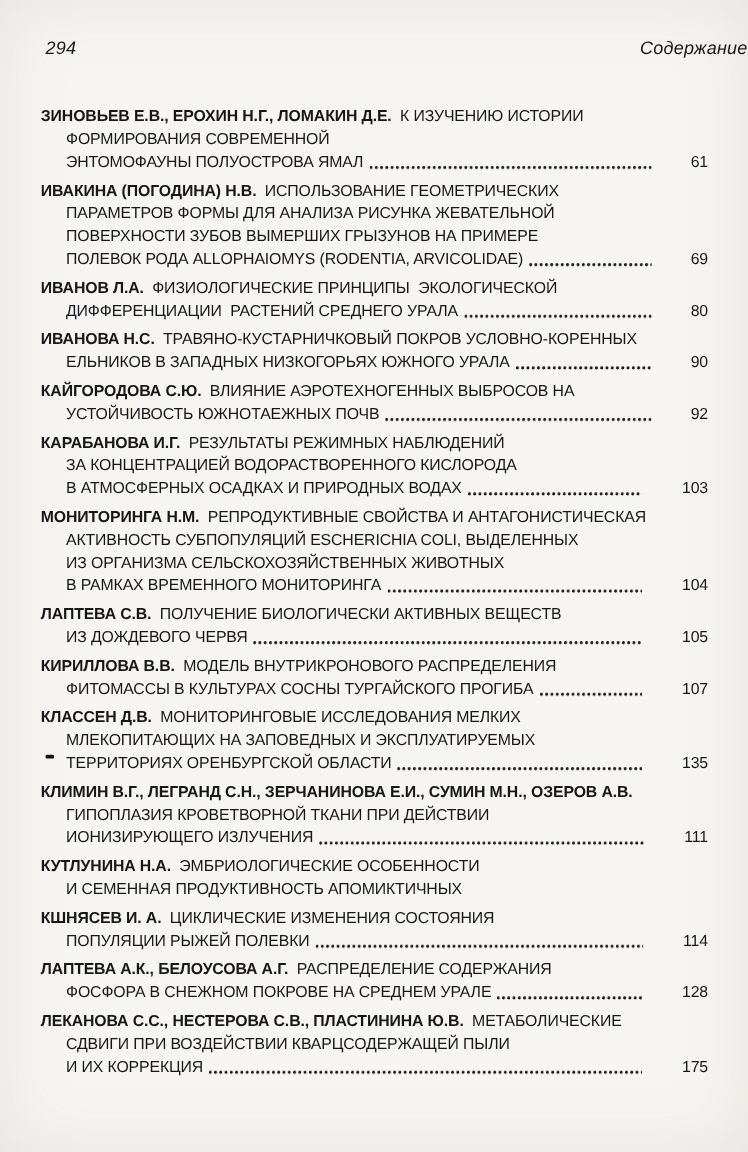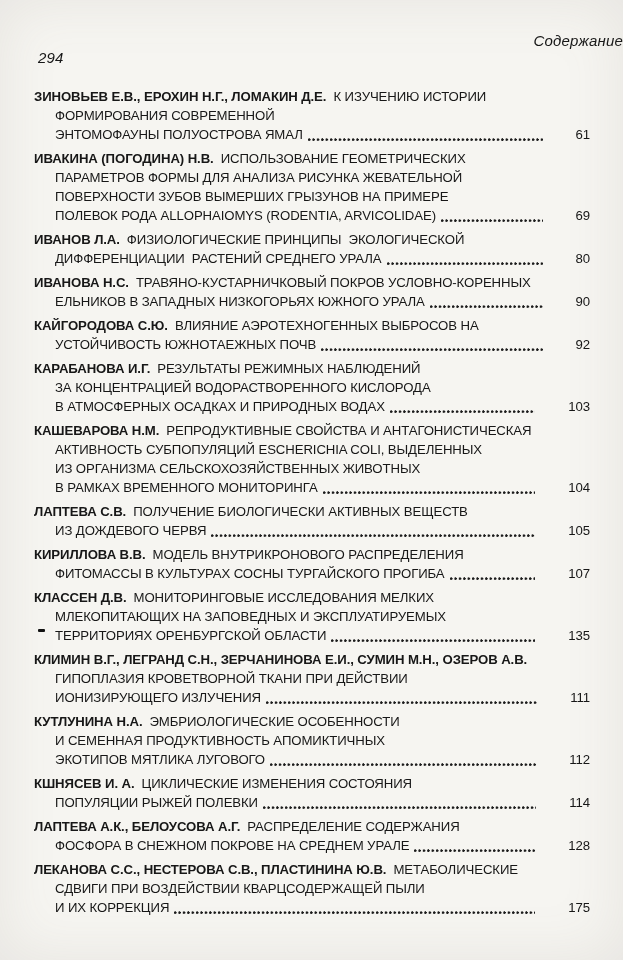--- a/index.html
+++ b/index.html
@@ -30,21 +30,21 @@
     left: 0;
     right: 0;
     height: 22px;
     font-style: italic;
     font-size: 15px;
     letter-spacing: 0.2px;
   }
   .pagenum {
     position: absolute;
     left: 38px;
-    top: 17px;
+    top: 0;
   }
   .doc-title {
     position: absolute;
     left: 0;
     right: 0;
     text-align: right;
     top: 0;
   }
 
   .entries {
@@ -185,21 +185,21 @@
       </div>
       <div class="line last">
       <span class="tcont">В АТМОСФЕРНЫХ ОСАДКАХ И ПРИРОДНЫХ ВОДАХ</span>
       <span class="leader"></span>
       <span class="pageno">103</span>
     </div>
   </div>
 
   <div class="entry">
     <div class="line first">
-      <span class="authors">КАШЕВАРОВА Н.М.</span>
+      <span class="authors">МОНИТОРИНГА Н.М.</span>
       <span class="tstart">РЕПРОДУКТИВНЫЕ СВОЙСТВА И АНТАГОНИСТИЧЕСКАЯ</span>
     </div>
     <div class="line cont">
         <span>АКТИВНОСТЬ СУБПОПУЛЯЦИЙ ESCHERICHIA COLI, ВЫДЕЛЕННЫХ</span>
       </div>
       <div class="line cont">
         <span>ИЗ ОРГАНИЗМА СЕЛЬСКОХОЗЯЙСТВЕННЫХ ЖИВОТНЫХ</span>
       </div>
       <div class="line last">
       <span class="tcont">В РАМКАХ ВРЕМЕННОГО МОНИТОРИНГА</span>
@@ -263,25 +263,20 @@
   </div>
 
   <div class="entry">
     <div class="line first">
       <span class="authors">КУТЛУНИНА Н.А.</span>
       <span class="tstart">ЭМБРИОЛОГИЧЕСКИЕ ОСОБЕННОСТИ</span>
     </div>
     <div class="line cont">
         <span>И СЕМЕННАЯ ПРОДУКТИВНОСТЬ АПОМИКТИЧНЫХ</span>
       </div>
-      <div class="line last">
-      <span class="tcont">ЭКОТИПОВ МЯТЛИКА ЛУГОВОГО</span>
-      <span class="leader"></span>
-      <span class="pageno">112</span>
-    </div>
   </div>
 
   <div class="entry">
     <div class="line first">
       <span class="authors">КШНЯСЕВ И. А.</span>
       <span class="tstart">ЦИКЛИЧЕСКИЕ ИЗМЕНЕНИЯ СОСТОЯНИЯ</span>
     </div>
     <div class="line last">
       <span class="tcont">ПОПУЛЯЦИИ РЫЖЕЙ ПОЛЕВКИ</span>
       <span class="leader"></span>

